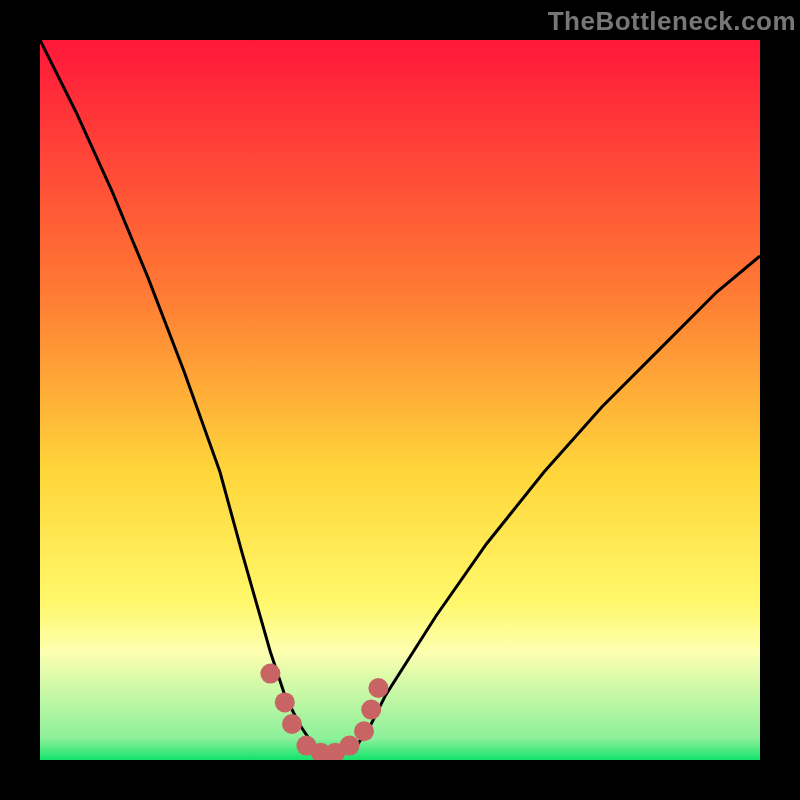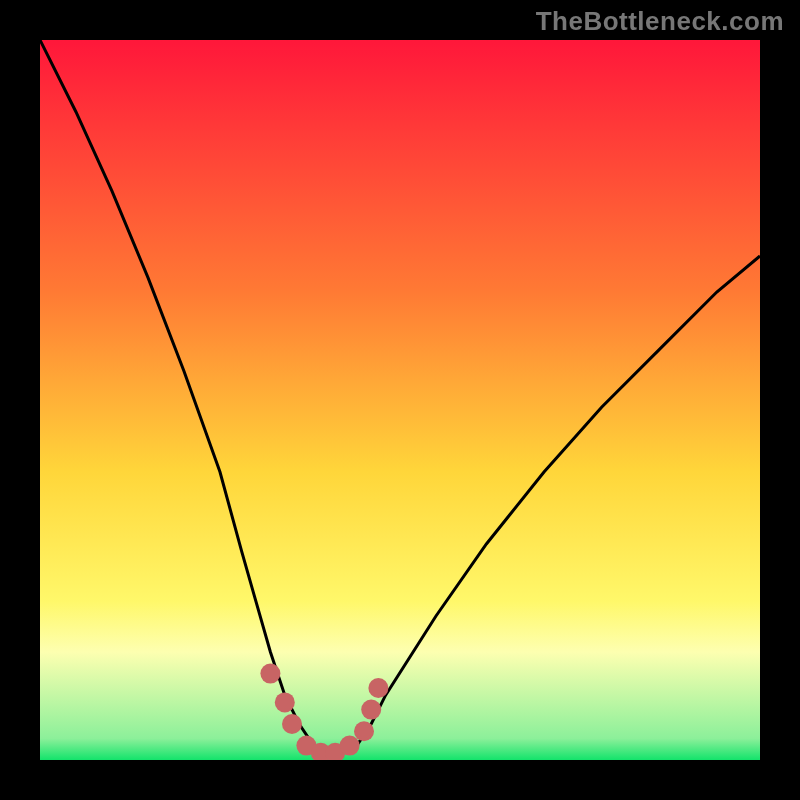--- a/index.html
+++ b/index.html
@@ -23,21 +23,21 @@
     position: absolute;
     left: 40px;
     top: 40px;
     width: 720px;
     height: 720px;
     overflow: hidden;
   }
   .watermark {
     position: absolute;
     top: 6px;
-    right: 16px;
+    right: 4px;
     color: #777;
     font-size: 26px;
     font-weight: 600;
     letter-spacing: 0.5px;
     user-select: none;
   }
 </style>
 </head>
 <body>
 

